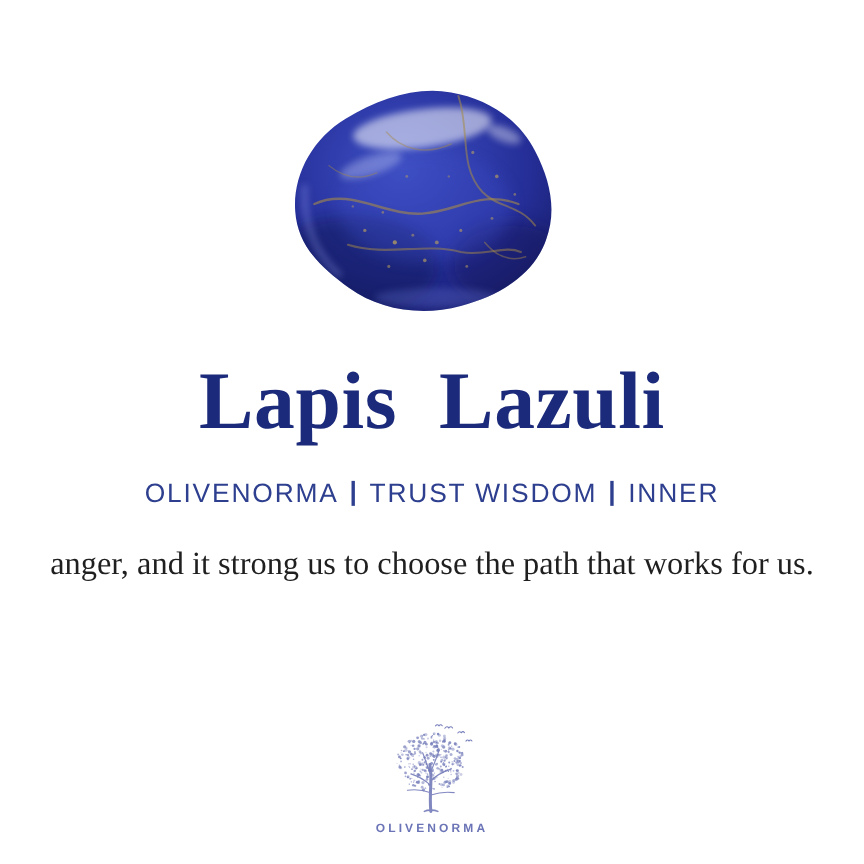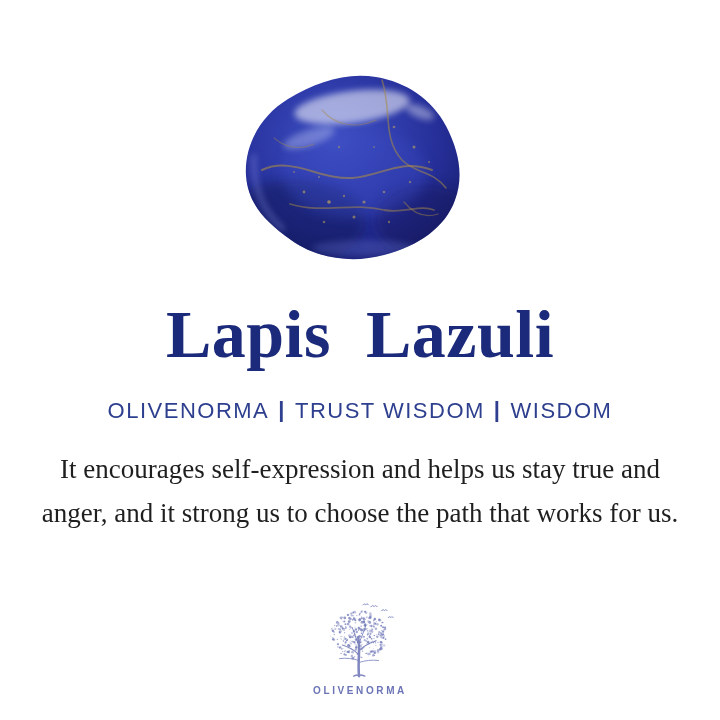--- a/index.html
+++ b/index.html
@@ -93,25 +93,24 @@
           <circle cx="90" cy="168" r="1.3" opacity=".5"></circle>
             <circle cx="176" cy="128" r="1.2" opacity=".5"></circle>
         </g>
       </g>
     </svg>
   </div>
 
   <h1 class="title">Lapis  Lazuli</h1>
 
   <div class="keywords">
-    <span>OLIVENORMA</span><span class="sep">|</span><span>TRUST WISDOM</span><span class="sep">|</span><span>WISDOM</span>
+    <span>OLIVENORMA</span><span class="sep">|</span><span>TRUST WISDOM</span><span class="sep">|</span><span>INNER</span>
   </div>
 
   <p class="desc">
-    <span>It encourages self-expression and helps us stay true and</span>
     <span>anger, and it strong us to choose the path that works for us.</span>
   </p>
 
   <div class="brand">
     <svg width="88" height="80" viewBox="0 0 90 82" aria-hidden="true">
       <g stroke="#7b82bd" fill="none" stroke-linecap="round" opacity=".95">
         <path d="M44 76 C43.2 68 43.6 60 44 52 C44.3 46 44 41 43.2 36" stroke-width="2.6"></path>
         <path d="M38.5 76 C41 74.5 47 74.5 50 76" stroke-width="1.4"></path>
         <path d="M44 54 C39 49 33 46 27 44" stroke-width="1.1"></path>
         <path d="M44 50 C49 45 55 42 61 40" stroke-width="1.1"></path>

